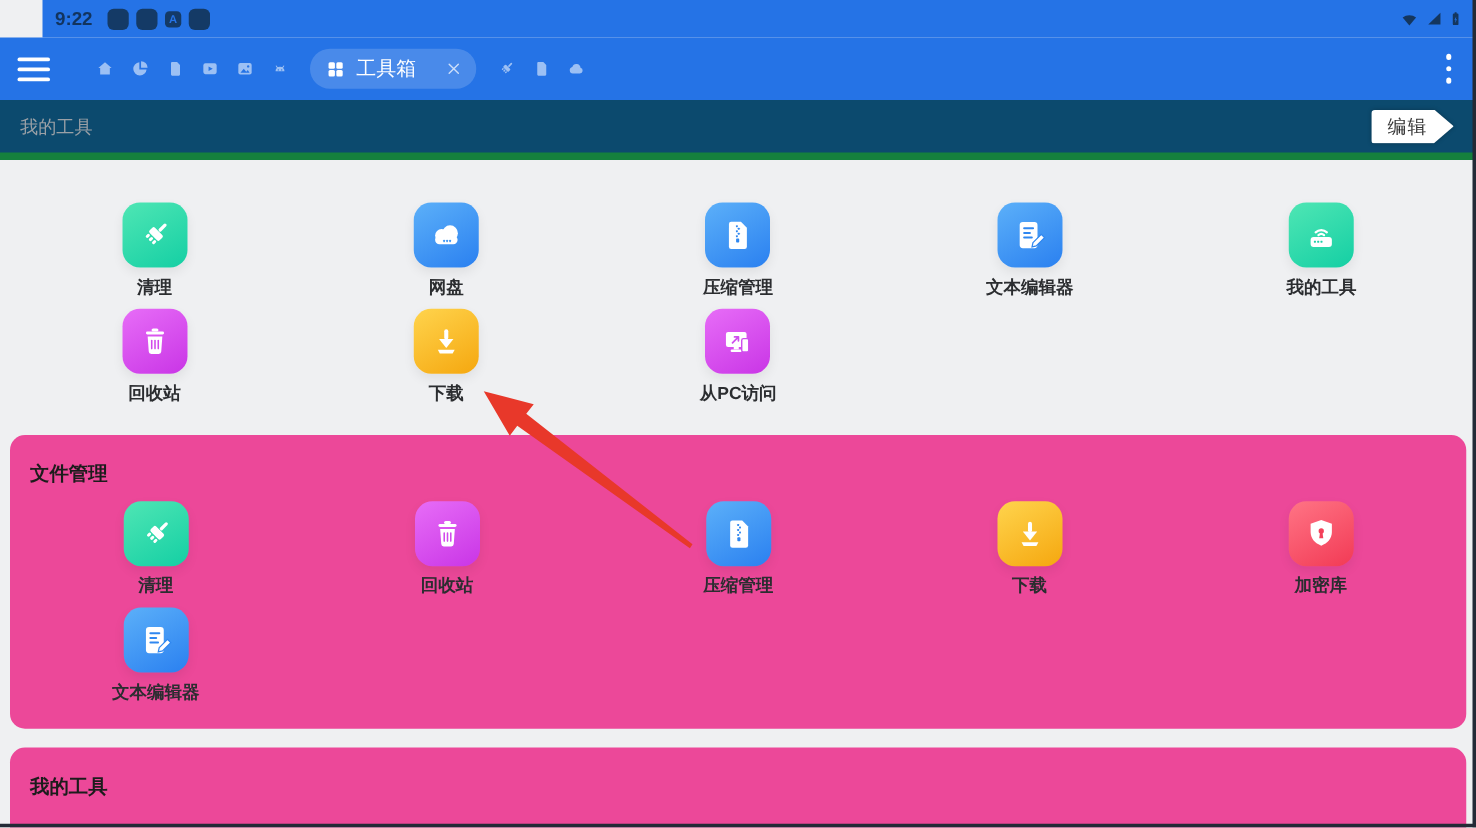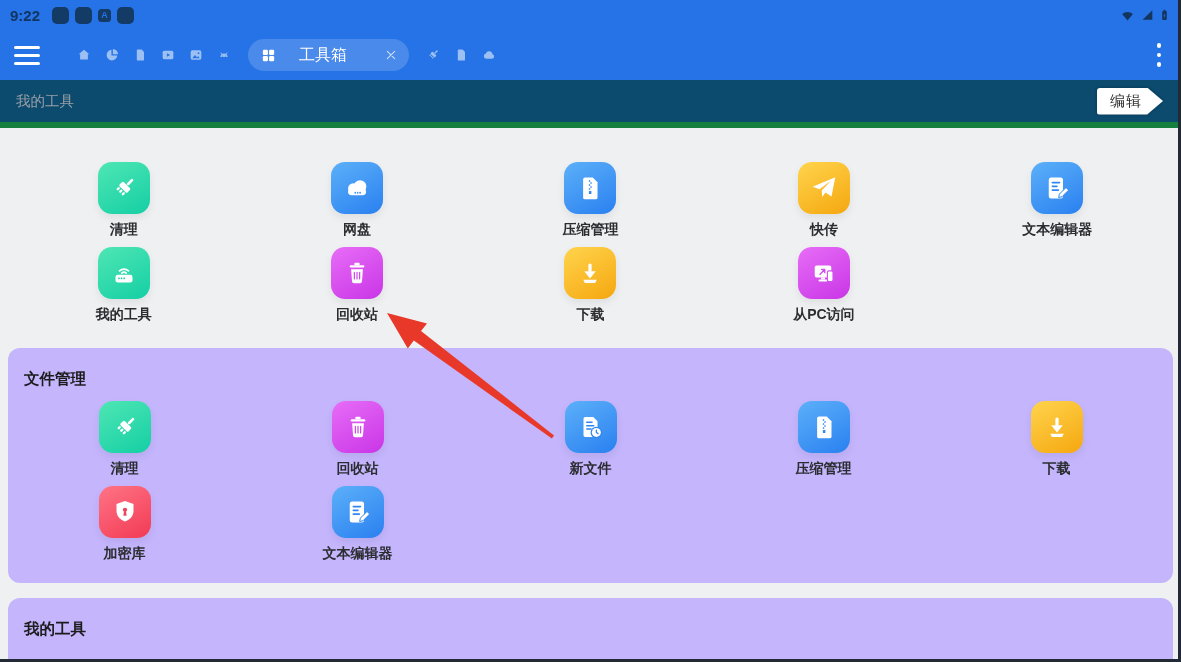--- a/index.html
+++ b/index.html
@@ -1,33 +1,33 @@
 <!DOCTYPE html>
 <html><head>
 <meta charset="utf-8">
 <style>
   * { margin:0; padding:0; box-sizing:border-box; }
   html,body { width:1181px; height:662px; overflow:hidden; }
   body { font-family:"Liberation Sans","DejaVu Sans",sans-serif; background:#eff0f2; position:relative; }
 
   
-  .status-bar { height:30px; background:#2573e6; display:flex; align-items:center; position:relative; }
+  .status-bar { height:30px; background:#2573e6; display:flex; align-items:center; position:relative;margin-left:34px; }
   .sb-time { color:#12345e; font-weight:bold; font-size:15px; margin-left:10px; }
   .sb-chips { display:flex; align-items:center; gap:6px; margin-left:12px; }
   .chip { width:17px; height:17px; border-radius:5px; background:#143a66; }
   .chip.small { width:13px; height:13px; border-radius:3.5px; display:flex; align-items:center; justify-content:center; color:#2573e6; font-size:9px; font-weight:bold; }
   .sb-right { position:absolute; right:10px; top:0; height:30px; display:flex; align-items:center; gap:3px; }
 
   
   .toolbar { height:50px; background:#2573e6; display:flex; align-items:center; position:relative; }
   .hamburger { width:26px; margin-left:14px; display:flex; flex-direction:column; gap:5px; cursor:pointer; }
   .hamburger span { display:block; height:3px; background:#fff; border-radius:2px; }
   .tabstrip { display:flex; align-items:center; margin-left:36px; gap:12px; }
   .mini-ico { width:16px; height:16px; color:rgba(255,255,255,.55); display:flex; align-items:center; justify-content:center; }
-  .tab-pill { height:32px; background:rgba(255,255,255,.17); border-radius:16px; display:flex; align-items:center; padding:0 10px 0 12px; gap:22px; margin:0 4px; }
+  .tab-pill { height:32px; background:rgba(255,255,255,.17); border-radius:16px; display:flex; align-items:center; padding:0 10px 0 12px; gap:8px; margin:0 4px; }
   .tab-pill .tab-label { color:#fff; font-size:16px; }
   .tab-pill .close-wrap { margin-left:14px; display:flex; }
   .kebab { position:absolute; right:20px; display:flex; flex-direction:column; gap:5px; cursor:pointer; }
   .kebab i { width:4.5px; height:4.5px; background:#fff; border-radius:50%; }
 
   
   .page-header { height:48px; background:#0c4a6e; border-bottom:6px solid #15803d; display:flex; align-items:center; position:relative; }
   .ph-title { color:#9aa0a6; font-size:14.5px; margin-left:16px; }
   .edit-wrap { position:absolute; right:18px; filter:drop-shadow(0 0 1.5px rgba(0,0,0,.28)); }
   .edit-btn { width:66px; height:27px; background:#fff; clip-path:polygon(0 0,76% 0,100% 50%,76% 100%,0 100%); display:flex; align-items:center; padding-left:13px; font-size:15px; color:#333; letter-spacing:1px; border-radius:3px; }
@@ -39,21 +39,21 @@
   .grid .tool, .grid .empty { height:85px; }
   .tool { display:flex; flex-direction:column; align-items:center; justify-content:flex-start; padding-top:2px; cursor:pointer; }
   .tile { width:52px; height:52px; border-radius:14px; display:flex; align-items:center; justify-content:center; box-shadow:0 4px 9px rgba(0,0,0,.07); }
   .tool-label { margin-top:7px; font-size:14px; color:#2b2d30; }
   .t-teal    { background:linear-gradient(150deg,#4fe6b4,#14cfa4); }
   .t-blue    { background:linear-gradient(150deg,#5cb0f9,#2a80f0); }
   .t-yellow  { background:linear-gradient(150deg,#ffd44d,#f5a70f); }
   .t-magenta { background:linear-gradient(150deg,#e76df7,#c935e6); }
   .t-red     { background:linear-gradient(150deg,#ff7485,#f23a55); }
 
-  .card { background:#c4b5fd; border-radius:12px; margin:18px 8px 0; }
+  .card { background:#ec4899; border-radius:12px; margin:18px 8px 0; }
   .card-title { padding:21px 16px 9px; font-size:15.5px; font-weight:bold; color:#1c1c1c; }
   .card .grid { padding:0 0 14px; }
   .card.remote { margin-top:15px; height:120px; }
 
   
   .arrow-overlay { position:absolute; left:0; top:0; pointer-events:none; z-index:50; }
   .edge-right { position:absolute; right:0; top:0; width:3px; height:662px; background:#232a36; z-index:60; }
   .edge-bottom { position:absolute; left:0; bottom:0; width:1181px; height:3px; background:#232a36; z-index:60; }
 </style>
 </head>
@@ -226,28 +226,20 @@
               <rect x="11" y="9" width="1.2" height="1.2" rx=".3"></rect>
               <rect x="12.2" y="10.6" width="1.2" height="1.2" rx=".3"></rect>
               <rect x="11" y="12.2" width="1.2" height="1.2" rx=".3"></rect>
               <rect x="11.1" y="14.3" width="2" height="2.5" rx=".5"></rect>
             </g>
           </svg>
         </div>
       <div class="tool-label">压缩管理</div>
     </div>
     <div class="tool">
-      <div class="tile t-yellow">
-          <svg width="30" height="30" viewBox="0 0 24 24">
-            <path fill="#fff" d="M21 3.4 2.9 10.9l5.5 2 9.4-7-7.6 8 .3 5.2 2.7-3.6 4.8 3.2L21 3.4z"></path>
-          </svg>
-        </div>
-      <div class="tool-label">快传</div>
-    </div>
-    <div class="tool">
       <div class="tile t-blue">
           <svg width="30" height="30" viewBox="0 0 24 24">
             <rect x="5.4" y="3.6" width="11.4" height="16.8" rx="2" fill="#fff"></rect>
             <g fill="#2f87f0">
               <rect x="7.6" y="7" width="7" height="1.3" rx=".65"></rect>
               <rect x="7.6" y="10" width="5" height="1.3" rx=".65"></rect>
               <rect x="7.6" y="13" width="6.2" height="1.3" rx=".65"></rect>
             </g>
             <path fill="#fff" stroke="#2f87f0" stroke-width=".8" d="M13.9 16.9l5.3-5.3 2.1 2.1-5.3 5.3-2.7.6z"></path>
           </svg>
@@ -342,36 +334,20 @@
                 <path d="M7.3 9h9.4l-.7 9.6a1.6 1.6 0 0 1-1.6 1.5h-4.8a1.6 1.6 0 0 1-1.6-1.5z"></path>
               </g>
               <g fill="#d24aec">
                 <rect x="9.4" y="11" width="1" height="6.2" rx=".5"></rect>
                 <rect x="11.5" y="11" width="1" height="6.2" rx=".5"></rect>
                 <rect x="13.6" y="11" width="1" height="6.2" rx=".5"></rect>
               </g>
             </svg>
           </div>
         <div class="tool-label">回收站</div>
-      </div>
-      <div class="tool">
-        <div class="tile t-blue">
-            <svg width="30" height="30" viewBox="0 0 24 24">
-              <path fill="#fff" d="M7.4 4h6.4l3.4 3.4v11.2A1.4 1.4 0 0 1 15.8 20H7.4A1.4 1.4 0 0 1 6 18.6V5.4A1.4 1.4 0 0 1 7.4 4z"></path>
-              <g fill="#2f87f0">
-                <rect x="8" y="7.6" width="5.4" height="1.25" rx=".6"></rect>
-                <rect x="8" y="10.3" width="6.8" height="1.25" rx=".6"></rect>
-                <rect x="8" y="13" width="4.6" height="1.25" rx=".6"></rect>
-              </g>
-              <circle cx="16.3" cy="16.3" r="4.6" fill="#2f87f0"></circle>
-              <circle cx="16.3" cy="16.3" r="3.6" fill="#fff"></circle>
-              <path d="M16.3 14.5v1.9l1.4.9" stroke="#2f87f0" stroke-width="1" fill="none" stroke-linecap="round"></path>
-            </svg>
-          </div>
-        <div class="tool-label">新文件</div>
       </div>
       <div class="tool">
         <div class="tile t-blue">
             <svg width="30" height="30" viewBox="0 0 24 24">
               <path fill="#fff" d="M8 3.5h6.2L18 7.3v12.2a1.5 1.5 0 0 1-1.5 1.5H8A1.5 1.5 0 0 1 6.5 19.5V5A1.5 1.5 0 0 1 8 3.5z"></path>
               <g fill="#2f87f0">
                 <rect x="11" y="5.8" width="1.2" height="1.2" rx=".3"></rect>
                 <rect x="12.2" y="7.4" width="1.2" height="1.2" rx=".3"></rect>
                 <rect x="11" y="9" width="1.2" height="1.2" rx=".3"></rect>
                 <rect x="12.2" y="10.6" width="1.2" height="1.2" rx=".3"></rect>

